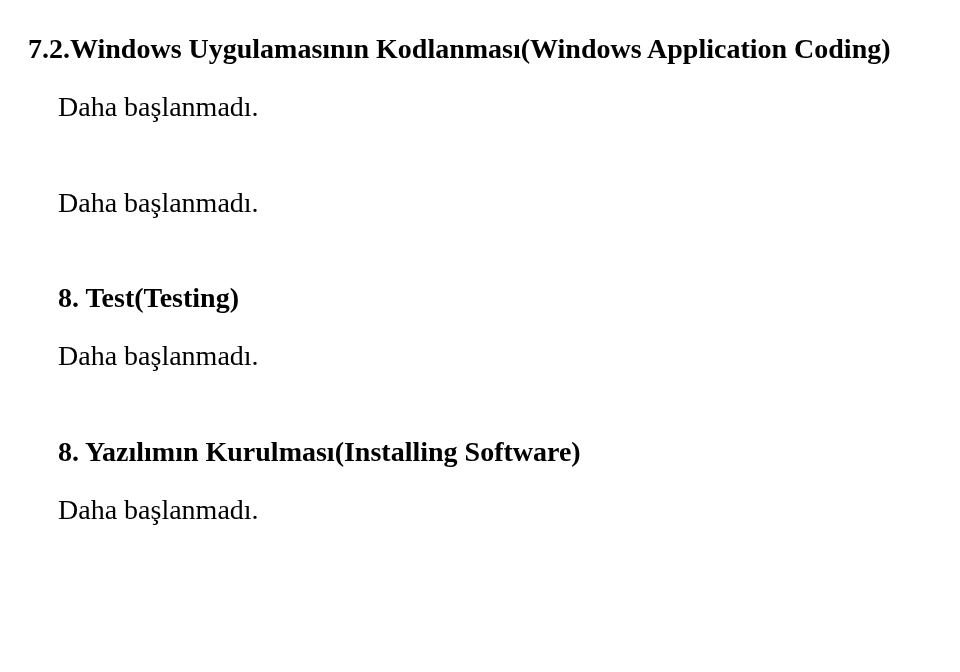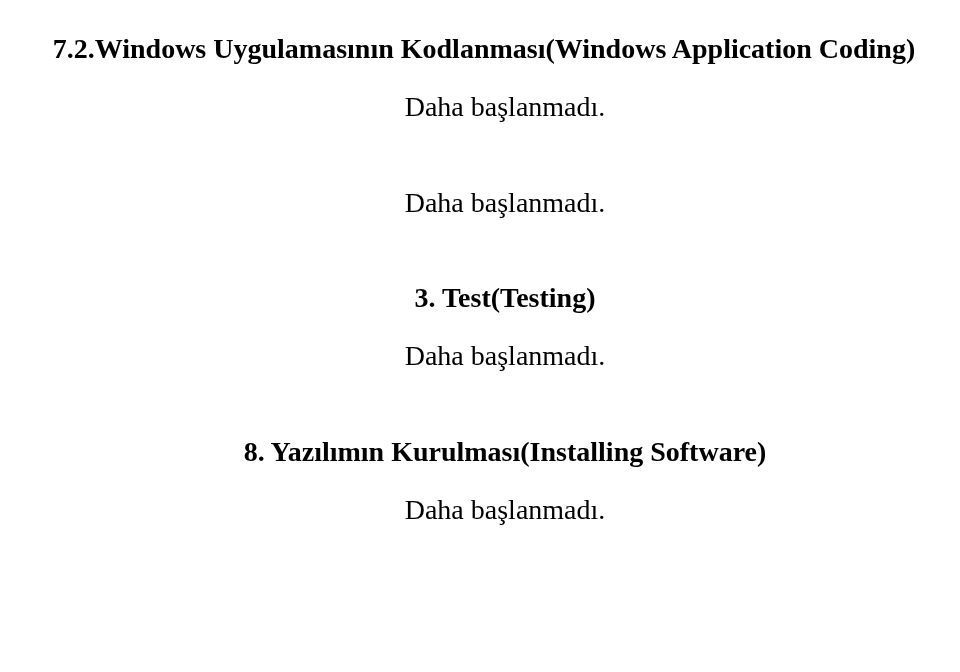--- a/index.html
+++ b/index.html
@@ -10,49 +10,48 @@
     width: 960px;
     height: 672px;
     overflow: hidden;
   }
   .page {
     padding: 30px 20px 12px 28px;
     box-sizing: border-box;
     width: 960px;
     height: 672px;
     color: #000;
-    text-align: center;
   }
   .section-heading {
     font-weight: bold;
     font-size: 28px;
     line-height: 1.35;
     margin: 0 0 20px 0;
   }
   .body-text {
     font-size: 28px;
     line-height: 1.35;
     margin: 0 0 58px 0;
   }
   .body-text.short-gap {
     margin-bottom: 20px;
   }
   .indented {
-    margin-left: 42px;
+    margin-left: 30px;
   }
 </style>
 </head>
 <body>
 
 <div class="page">
 
   <p class="section-heading">7.2.Windows Uygulamasının Kodlanması(Windows Application Coding)</p>
   <p class="body-text indented">Daha başlanmadı.</p>
 
   <p class="body-text indented">Daha başlanmadı.</p>
 
-  <p class="section-heading indented">3. Test(Testing)</p>
+  <p class="section-heading indented">8. Test(Testing)</p>
   <p class="body-text indented">Daha başlanmadı.</p>
 
   <p class="section-heading indented">8. Yazılımın Kurulması(Installing Software)</p>
   <p class="body-text indented short-gap">Daha başlanmadı.</p>
 
 </div>
 
 </body></html>

